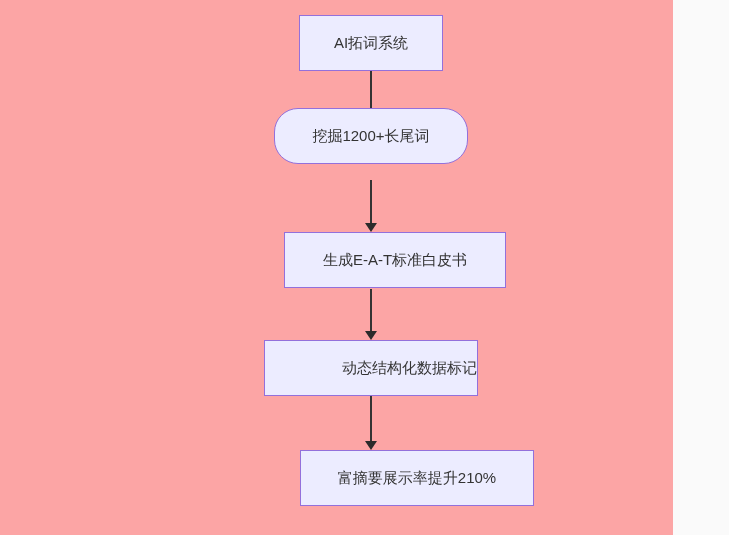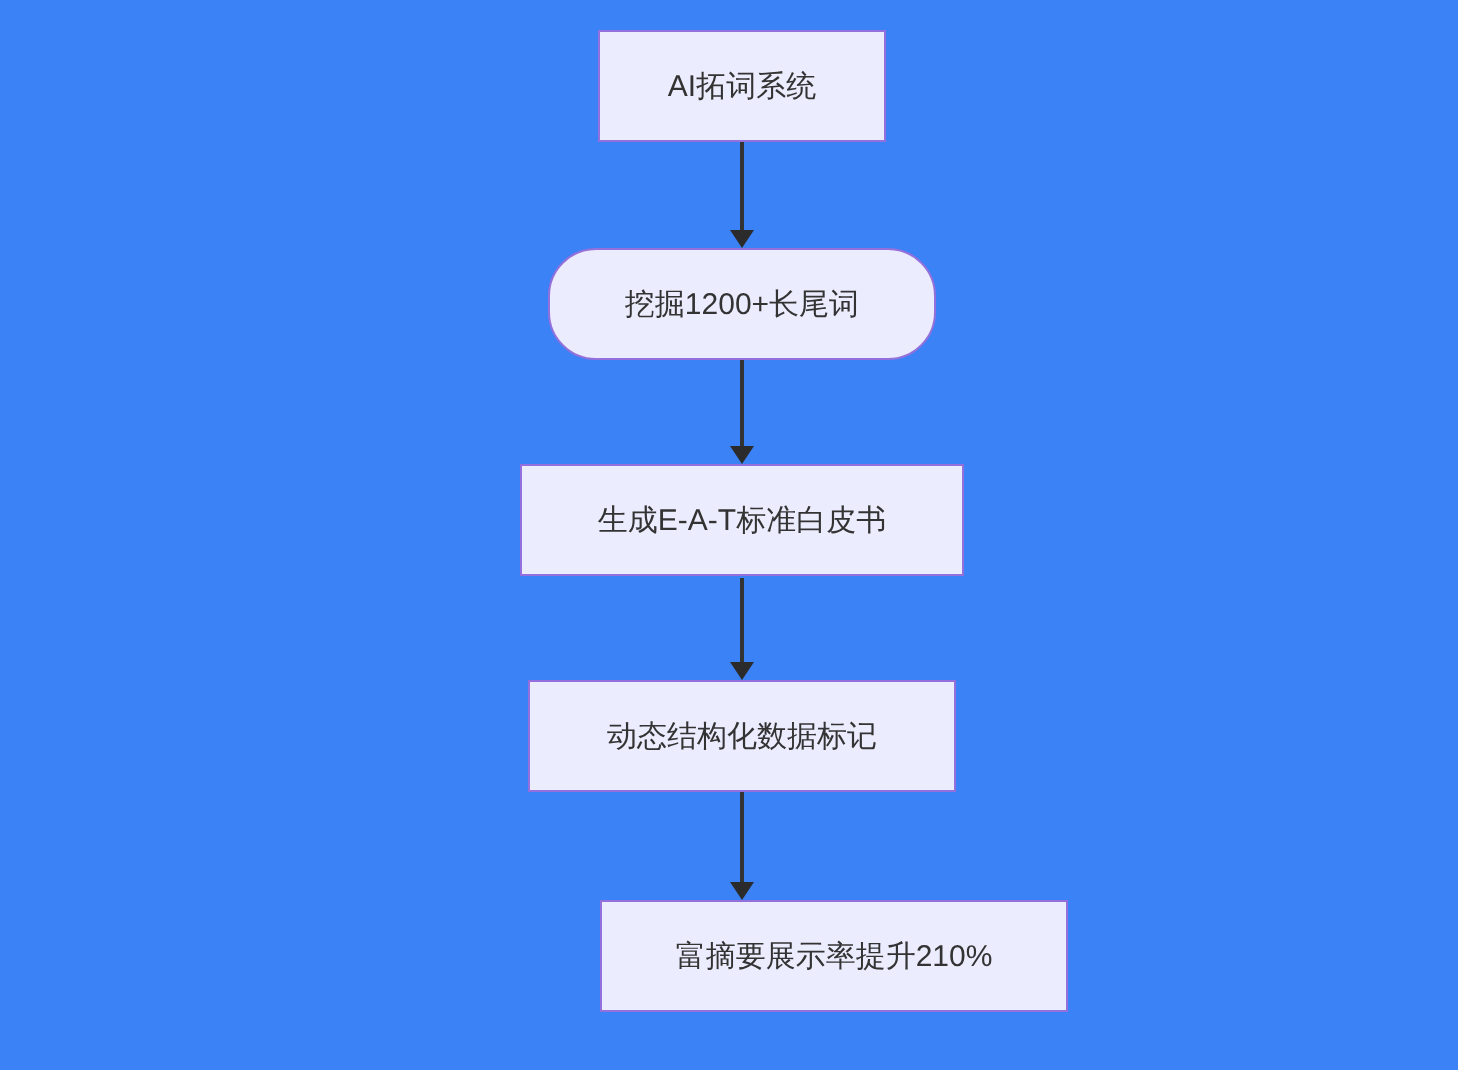--- a/index.html
+++ b/index.html
@@ -3,45 +3,45 @@
 <meta charset="utf-8">
 <style>
   html, body {
     margin: 0;
     padding: 0;
     background: #fafafa;
     font-family: "Liberation Sans", "DejaVu Sans", sans-serif;
   }
   .canvas {
     position: relative;
-    width: 729px;
+    width: 673px;
     height: 535px;
-    background: #3b82f6;
+    background: #fca5a5;
     overflow: hidden;
   }
   .flow-node {
     position: absolute;
     left: 371px;
     transform: translateX(-50%);
     height: 56px;
     box-sizing: border-box;
     background: #ECECFF;
     border: 1.5px solid #9370DB;
     display: flex;
     align-items: center;
     justify-content: center;
     color: #333333;
     font-size: 15px;
     white-space: nowrap;
     text-align: center;
   }
   .n1 { top: 15px;  width: 144px; }
-  .n2 { top: 124px; width: 194px; border-radius: 24px; }
-  .n3 { top: 232px; width: 222px; }
-  .n4 { top: 340px; width: 214px; }
+  .n2 { top: 108px; width: 194px; border-radius: 24px; }
+  .n3 { top: 232px; width: 222px; margin-left: 24px; }
+  .n4 { top: 340px; width: 214px; justify-content: flex-end; }
   .n5 { top: 450px; width: 234px; margin-left: 46px; }
 
   .edge-line {
     position: absolute;
     left: 370px;
     width: 2px;
     background: #333333;
   }
   .e1 { top: 71px;  height: 44px; }
   .e2 { top: 180px; height: 43px; }

